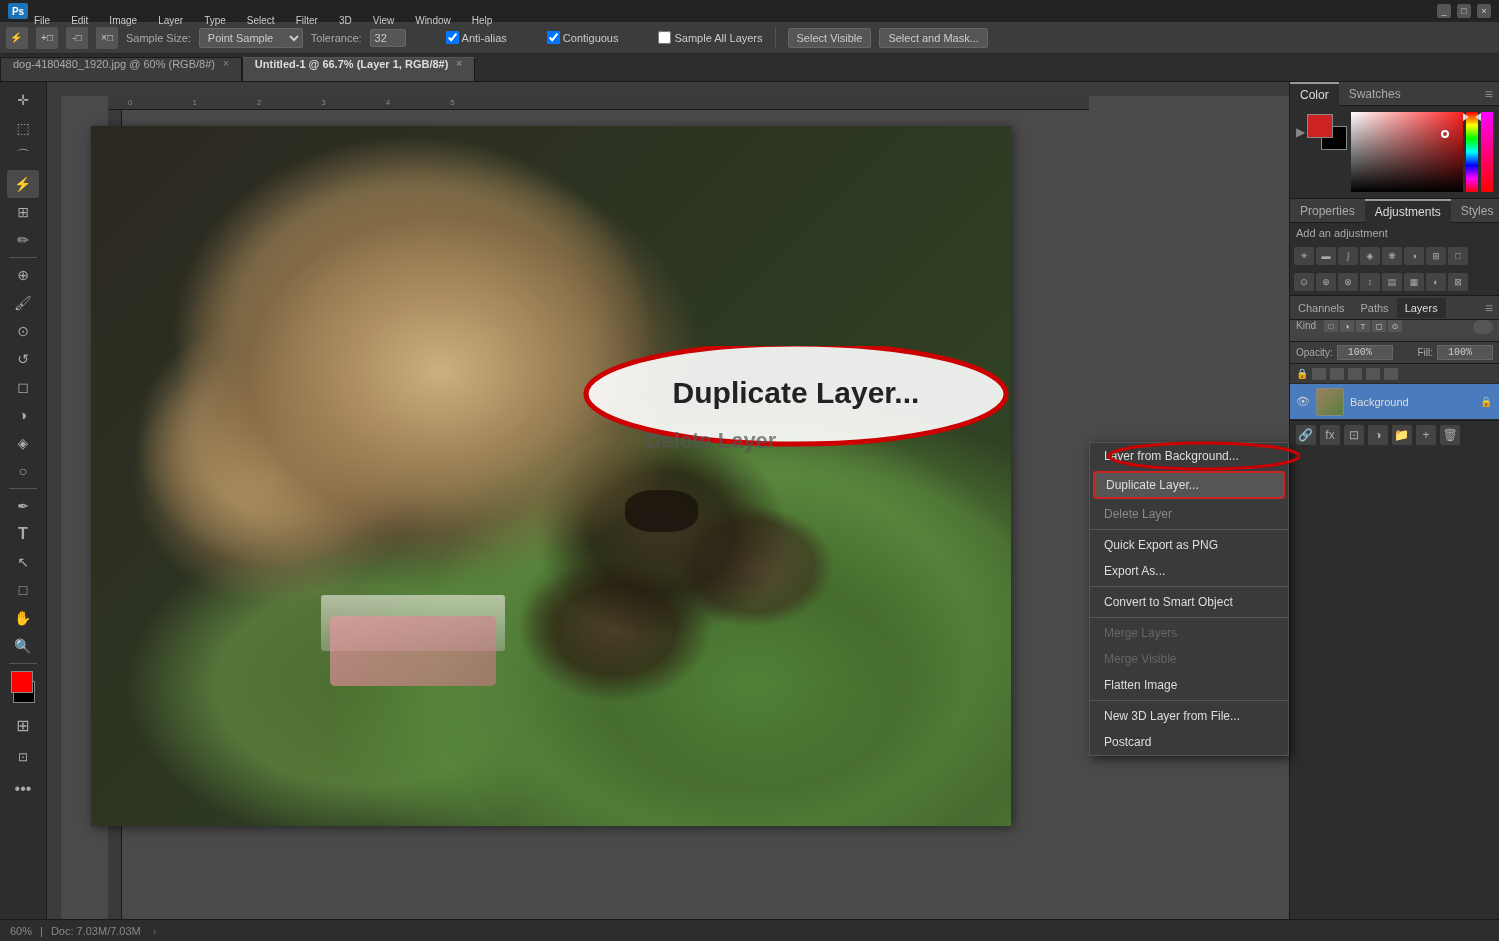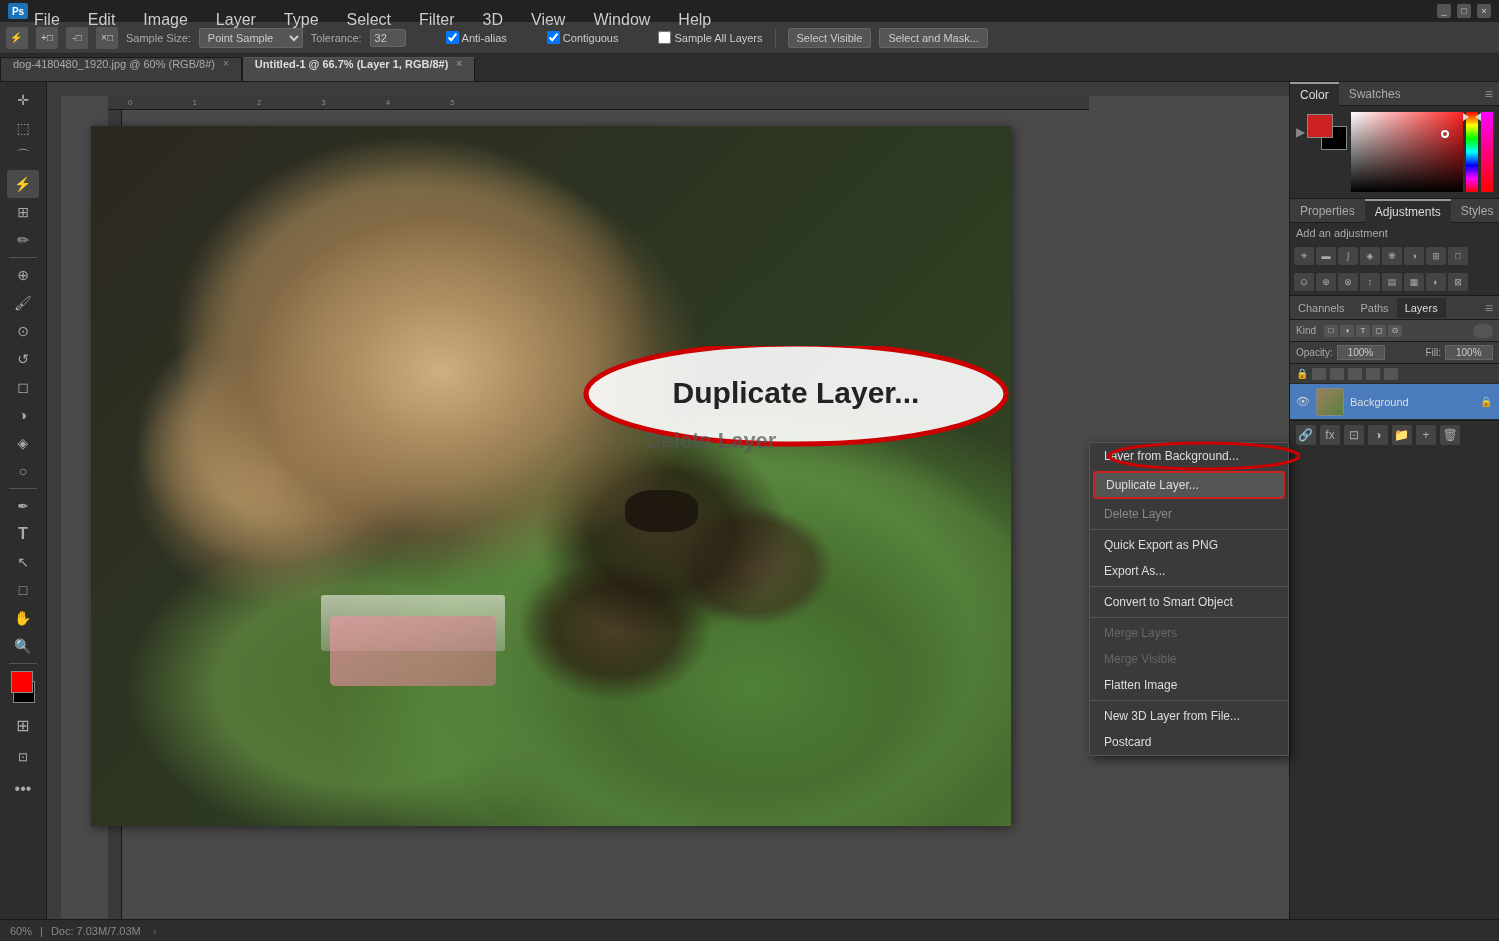--- a/index.html
+++ b/index.html
@@ -35,22 +35,22 @@
       display: flex;
       align-items: center;
       justify-content: center;
       font-size: 10px;
       font-weight: bold;
       color: #fff;
       border-radius: 2px;
     }
     #title-bar-menus {
       display: flex;
-      gap: 28px;
-      font-size: 16px;
+      gap: 21px;
+      font-size: 10px;
       color: #ccc;
       margin-top: 18px;
     }
     #title-bar-menus span { cursor: pointer; }
     #window-controls {
       display: flex;
       gap: 6px;
     }
     .win-btn {
       width: 14px;
@@ -405,42 +405,43 @@
       font-size: 11px;
       cursor: pointer;
       color: #aaa;
     }
     .layers-tab.active { color: #ddd; background: #2d2d2d; }
     .layers-search {
       height: 22px;
       background: #444;
       border-bottom: 1px solid #1a1a1a;
       display: flex;
-      align-items: center;
+      align-items: flex-start;
       padding: 0 6px;
       gap: 4px;
     }
     .layers-opacity-row {
       height: 22px;
       background: #3c3c3c;
       display: flex;
       align-items: center;
       padding: 0 6px;
       gap: 4px;
       font-size: 10px;
       color: #aaa;
       border-bottom: 1px solid #1a1a1a;
     }
     .layers-opacity-val {
       background: #555;
       border: 1px solid #666;
       color: #ccc;
       font-size: 10px;
-      width: 48px;
+      width: 56px;
       padding: 1px 10px;
+      font-family: Liberation Mono, monospace;
     }
     .layer-item {
       height: 36px;
       background: #3c3c3c;
       border-bottom: 1px solid #2a2a2a;
       display: flex;
       align-items: center;
       padding: 0 6px;
       gap: 6px;
       cursor: pointer;

